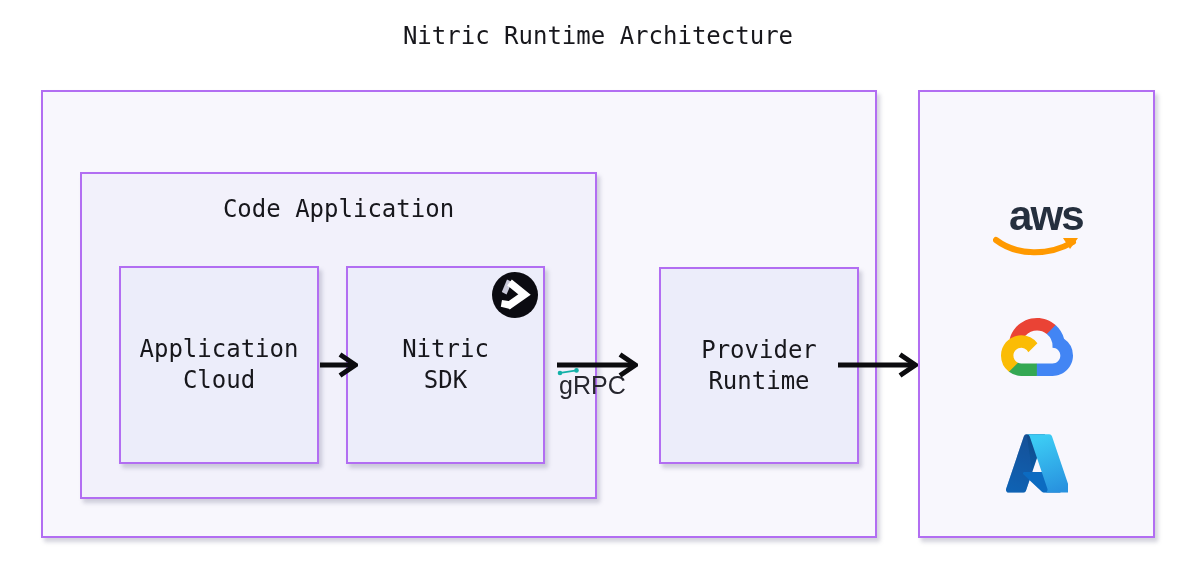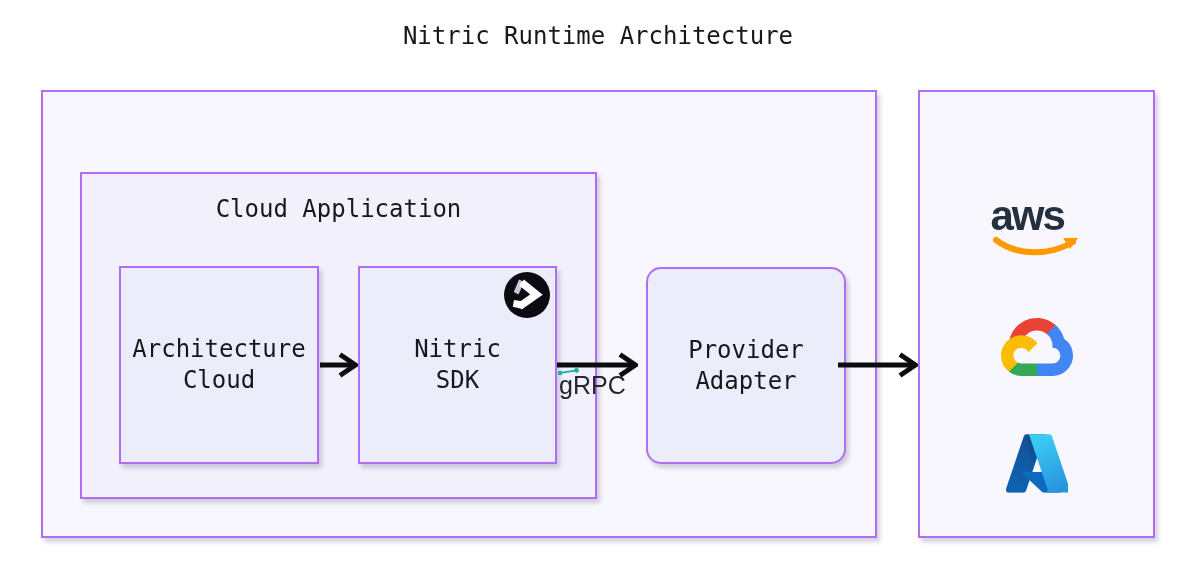--- a/index.html
+++ b/index.html
@@ -29,65 +29,65 @@
     box-shadow:3px 4px 4px rgba(108,108,140,.30);
   }
   .box-header{
     position:absolute;top:20px;left:0;width:100%;text-align:center;
     font-size:24px;font-weight:500;line-height:31px;
   }
   #docker-box{left:41px;top:90px;width:836px;height:448px;background:var(--fill-outer);}
   #cloud-box{left:918px;top:90px;width:237px;height:448px;background:var(--fill-outer);}
   #yourapp-box{left:37px;top:80px;width:517px;height:327px;background:var(--fill-mid);}
   #appcode-box{left:37px;top:92px;width:200px;height:198px;background:var(--fill-inner);}
-  #sdk-box{left:276px;top:92px;width:199px;height:198px;background:var(--fill-inner);}
-  #provider-box{left:603px;top:175px;width:200px;height:197px;background:var(--fill-inner);border-radius:15px;}
+  #sdk-box{left:264px;top:92px;width:199px;height:198px;background:var(--fill-inner);}
+  #provider-box{left:616px;top:175px;width:200px;height:197px;background:var(--fill-inner);}
   .center-label{
     position:absolute;inset:0;display:flex;flex-direction:column;
     align-items:center;justify-content:center;
     font-size:24px;font-weight:500;line-height:31px;text-align:center;
   }
   .arrow{position:absolute;top:350px;height:30px;z-index:6;}
   #arrow-1{left:320px;width:38px;}
   #arrow-2{left:557px;width:81px;}
   #arrow-3{left:838px;width:80px;}
   #nitric-logo{position:absolute;top:3px;left:143px;width:48px;height:48px;}
   #grpc{position:absolute;left:556px;top:366px;z-index:5;width:80px;height:34px;}
   #grpc .grpc-text{
     position:absolute;left:3px;top:5px;
     font-family:"Liberation Sans","DejaVu Sans",sans-serif;
     font-size:25px;font-weight:500;color:#26262e;letter-spacing:0;
   }
   #grpc .grpc-mark{position:absolute;left:0;top:0;}
   .logo-slot{position:absolute;left:50%;transform:translateX(-50%);}
-  #aws-logo{top:106px;width:92px;text-align:left;}
+  #aws-logo{top:106px;width:92px;text-align:right;}
   .aws-text{
     font-family:"Liberation Sans","DejaVu Sans",sans-serif;
     font-size:42px;font-weight:700;letter-spacing:-2px;color:var(--aws-navy);
     line-height:36px;
   }
   .aws-swoosh{display:block;margin:2px auto 0;}
   #gcp-logo{top:226px;}
   #azure-logo{top:342px;}
 </style>
 </head>
 <body>
 
 <div id="canvas">
 
   <div class="title">Nitric Runtime Architecture</div>
 
   <div class="box" id="docker-box">
 
     <div class="box" id="yourapp-box">
-      <div class="box-header">Cloud Application</div>
+      <div class="box-header">Code Application</div>
 
       <div class="box" id="appcode-box">
         <div class="center-label">
-          <div>Architecture</div>
+          <div>Application</div>
           <div>Cloud</div>
         </div>
       </div>
 
       <div class="box" id="sdk-box">
         <svg id="nitric-logo" viewBox="0 0 48 48">
           <circle cx="24" cy="24" r="23" fill="var(--nitric-black)"></circle>
           <polygon points="16,8.5 21,11 15.5,23.5 10.8,21" fill="var(--nitric-gray)"></polygon>
           <polyline points="18.5,11.5 33.5,23.5 16.5,35.5" fill="none" stroke="#fff" stroke-width="7.5"></polyline>
           <polygon points="11,29 21,30.5 19.5,38 9.8,35.8" fill="#fff"></polygon>
@@ -95,21 +95,21 @@
         <div class="center-label">
           <div>Nitric</div>
           <div>SDK</div>
         </div>
       </div>
     </div>
 
     <div class="box" id="provider-box">
       <div class="center-label">
         <div>Provider</div>
-        <div>Adapter</div>
+        <div>Runtime</div>
       </div>
     </div>
   </div>
 
   <div class="box" id="cloud-box">
 
     <div class="logo-slot" id="aws-logo">
       <div class="aws-text">aws</div>
       <svg class="aws-swoosh" width="88" height="22" viewBox="0 0 88 22">
         <path d="M3 4 C 24 20, 56 20, 80 6" fill="none" stroke="var(--aws-orange)" stroke-width="6" stroke-linecap="round"></path>

